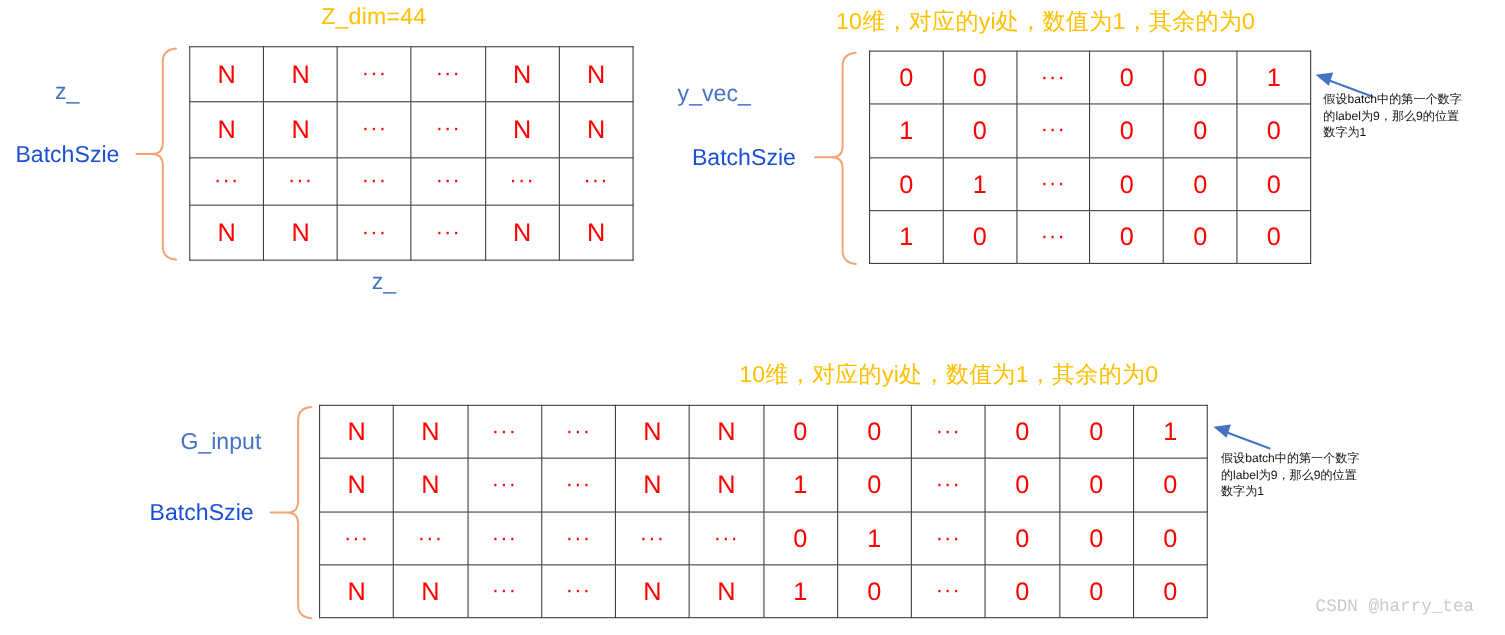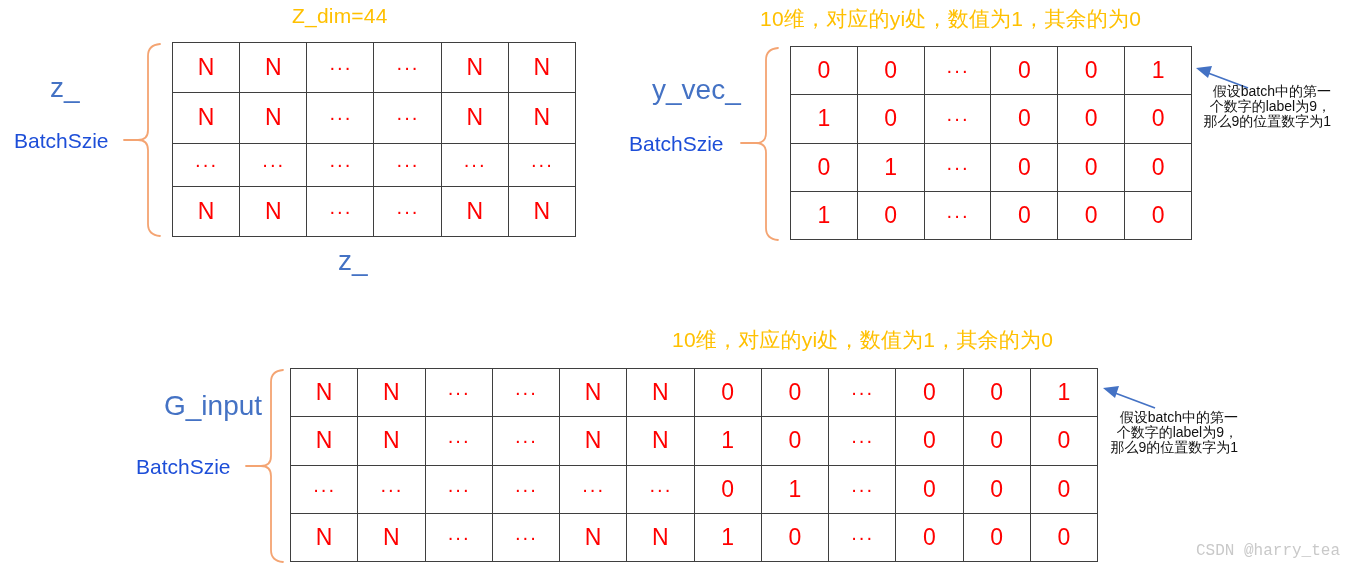--- a/index.html
+++ b/index.html
@@ -24,35 +24,34 @@
 
   
   .title-amber {
     color: #FFC000;
     font-size: 21px;
     white-space: nowrap;
     letter-spacing: 0.2px;
   }
   .label-blue {
     color: #4472C4;
-    font-size: 28px;
+    font-size: 21px;
     white-space: nowrap;
   }
   .label-amber {
     color: #1d4ed8;
     font-size: 21px;
     white-space: nowrap;
   }
   .note-text {
     color: #111111;
-    font-size: 14px;
+    font-size: 11px;
     line-height: 15px;
     width: 128px;
     white-space: normal;
-    text-align: right;
   }
   .watermark {
     color: #c9c9c9;
     font-size: 16px;
     white-space: nowrap;
   }
 
   
   .grid {
     position: absolute;
@@ -151,21 +150,21 @@
           <td>N</td>
           <td>N</td>
         </tr>
       </tbody>
     </table>
 
   <div class="abs label-blue" style="left:338px; top:245px;">z_</div>
 
   <div class="abs title-amber" style="left:760px; top:5px;">10维，对应的yi处，数值为1，其余的为0</div>
 
-  <div class="abs label-blue" style="left:652px; top:74px;text-align:center;">y_vec_</div>
+  <div class="abs label-blue" style="left:616px; top:74px;text-align:center;">y_vec_</div>
 
   <div class="abs label-amber" style="left:629px; top:132px;">BatchSzie</div>
 
   <table class="grid" id="yvec-grid" style="left:790px; top:46px; width:402px; height:194px;">
       <tbody>
         <tr>
           <td>0</td>
           <td>0</td>
           <td class="dots">···</td>
           <td>0</td>

